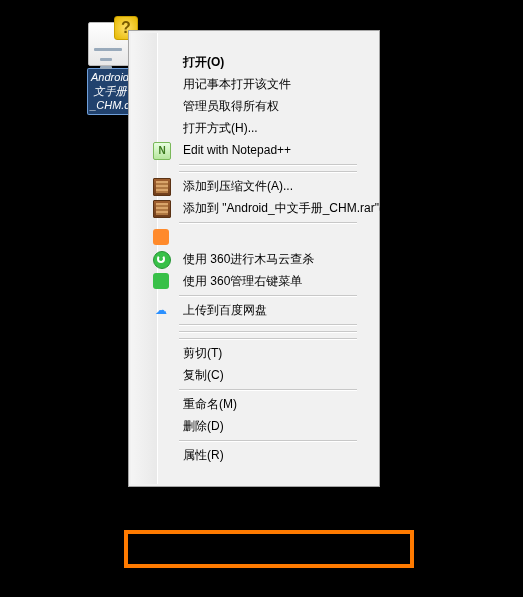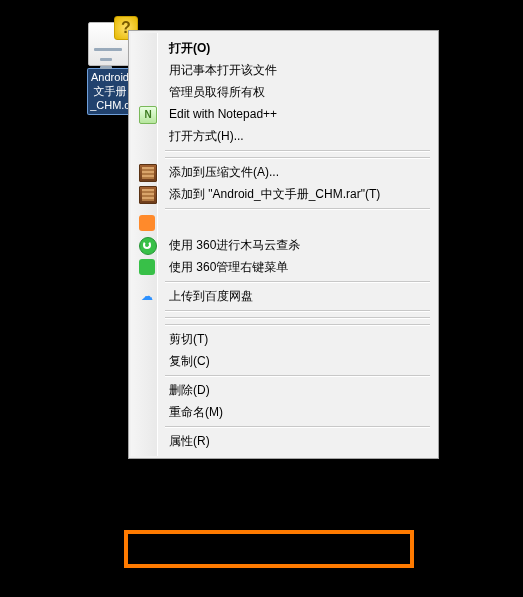--- a/index.html
+++ b/index.html
@@ -77,31 +77,32 @@
     padding: 1px 2px 2px;
     display: inline-block;
   }
   .file-label {
     color: #fff;
     font-size: 11px;
     line-height: 14px;
     word-break: break-all;
     display: inline-block;
     max-width: 66px;
+    font-style: italic;
   }
   
   .context-menu {
     position: absolute;
     left: 128px;
     top: 30px;
-    width: 311px;
+    width: 252px;
     background: #f1f1f1;
     border: 1px solid #a5a5a5;
     box-shadow: 3px 3px 3px rgba(0,0,0,.35);
-    padding: 6px;
+    padding: 20px;
     box-sizing: border-box;
   }
   .cm-gutter {
     position: absolute;
     left: 2px;
     top: 2px;
     bottom: 2px;
     width: 26px;
     background: linear-gradient(to right, #f5f5f5, #e9e9e9);
     border-right: 1px solid #fff;
@@ -198,26 +199,26 @@
     <div class="cm-item bold">
       <span>打开(O)</span>
     </div>
     <div class="cm-item">
       <span>用记事本打开该文件</span>
     </div>
     <div class="cm-item">
       <span>管理员取得所有权</span>
     </div>
     <div class="cm-item">
+      <span>打开方式(H)...</span>
+    </div>
+    <div class="cm-item">
       <span class="icon ic-np"></span>
       <span>Edit with Notepad++</span>
     </div>
-    <div class="cm-item">
-      <span>打开方式(H)...</span>
-    </div>
 
     <div class="cm-sep"></div>
 
 
     <div class="cm-sep"></div>
 
     <div class="cm-item">
       <span class="icon ic-rar"></span>
       <span>添加到压缩文件(A)...</span>
     </div>
@@ -258,24 +259,24 @@
     <div class="cm-item">
       <span>剪切(T)</span>
     </div>
     <div class="cm-item">
       <span>复制(C)</span>
     </div>
 
     <div class="cm-sep"></div>
 
     <div class="cm-item">
+      <span>重命名(M)</span>
+    </div>
+    <div class="cm-item">
       <span>删除(D)</span>
-    </div>
-    <div class="cm-item">
-      <span>重命名(M)</span>
     </div>
 
     <div class="cm-sep"></div>
 
     <div class="cm-item" id="prop-item">
       <span>属性(R)</span>
     </div>
 
   </div>
 </div>

